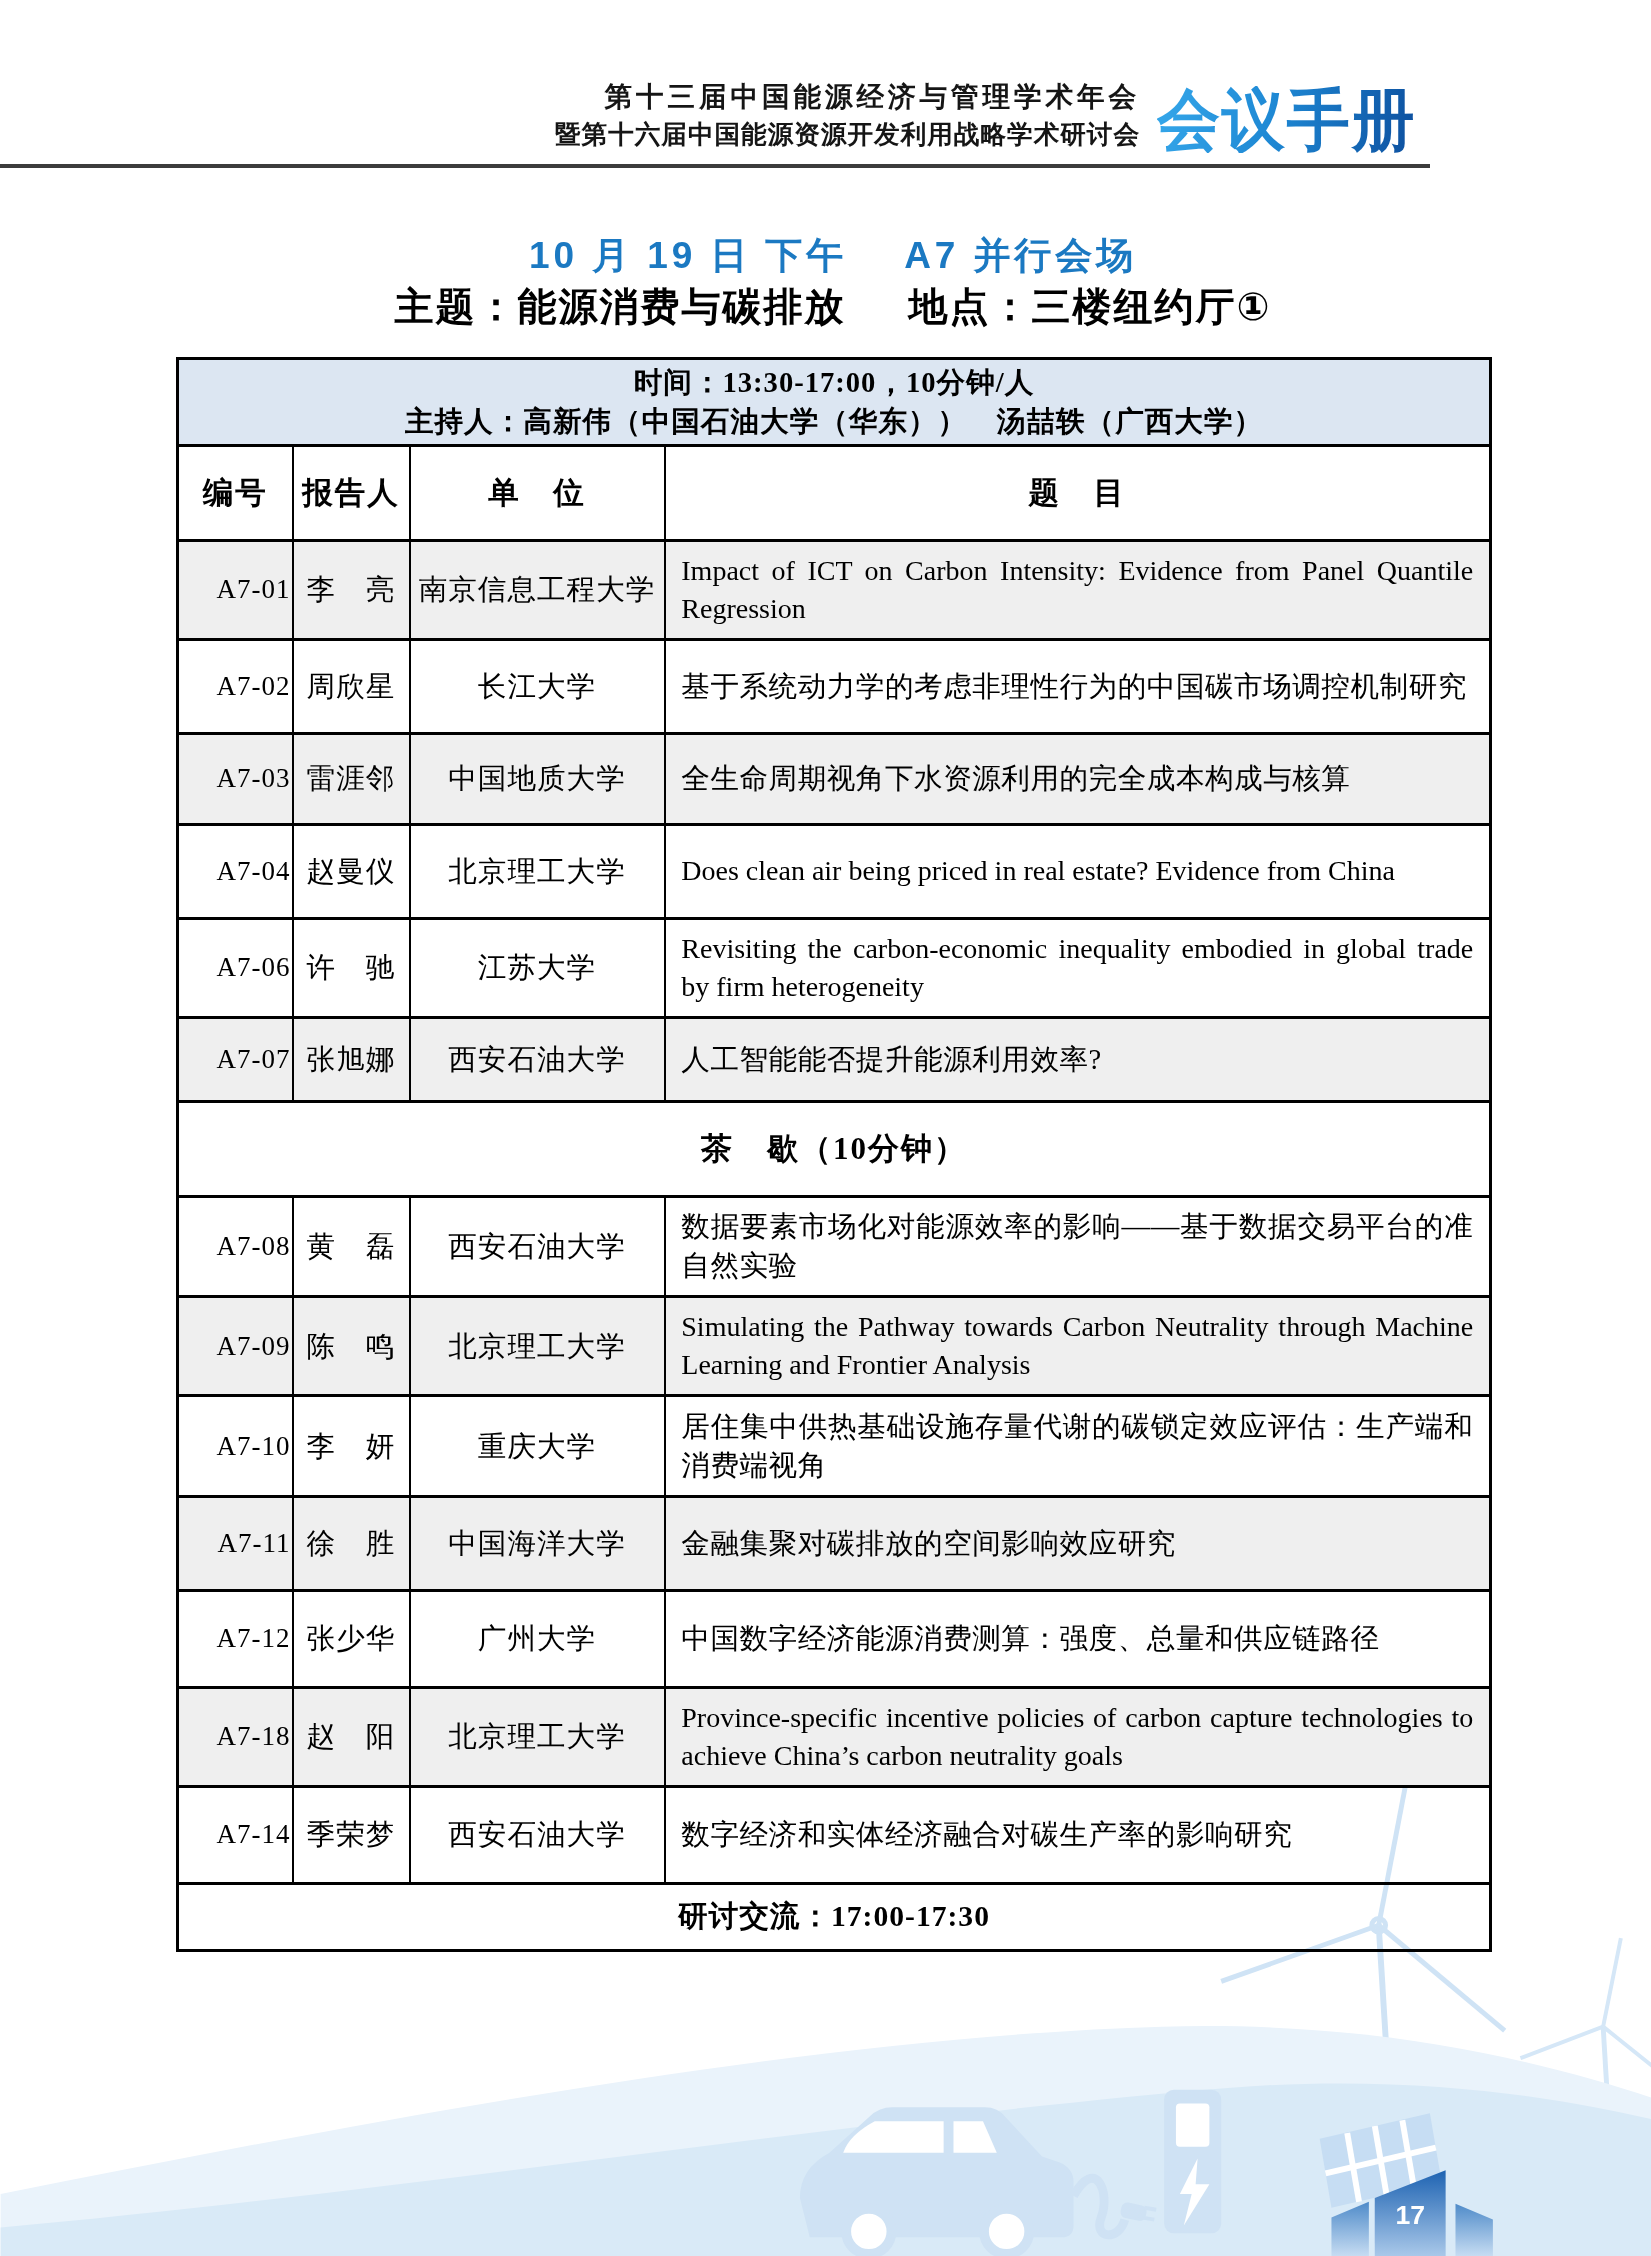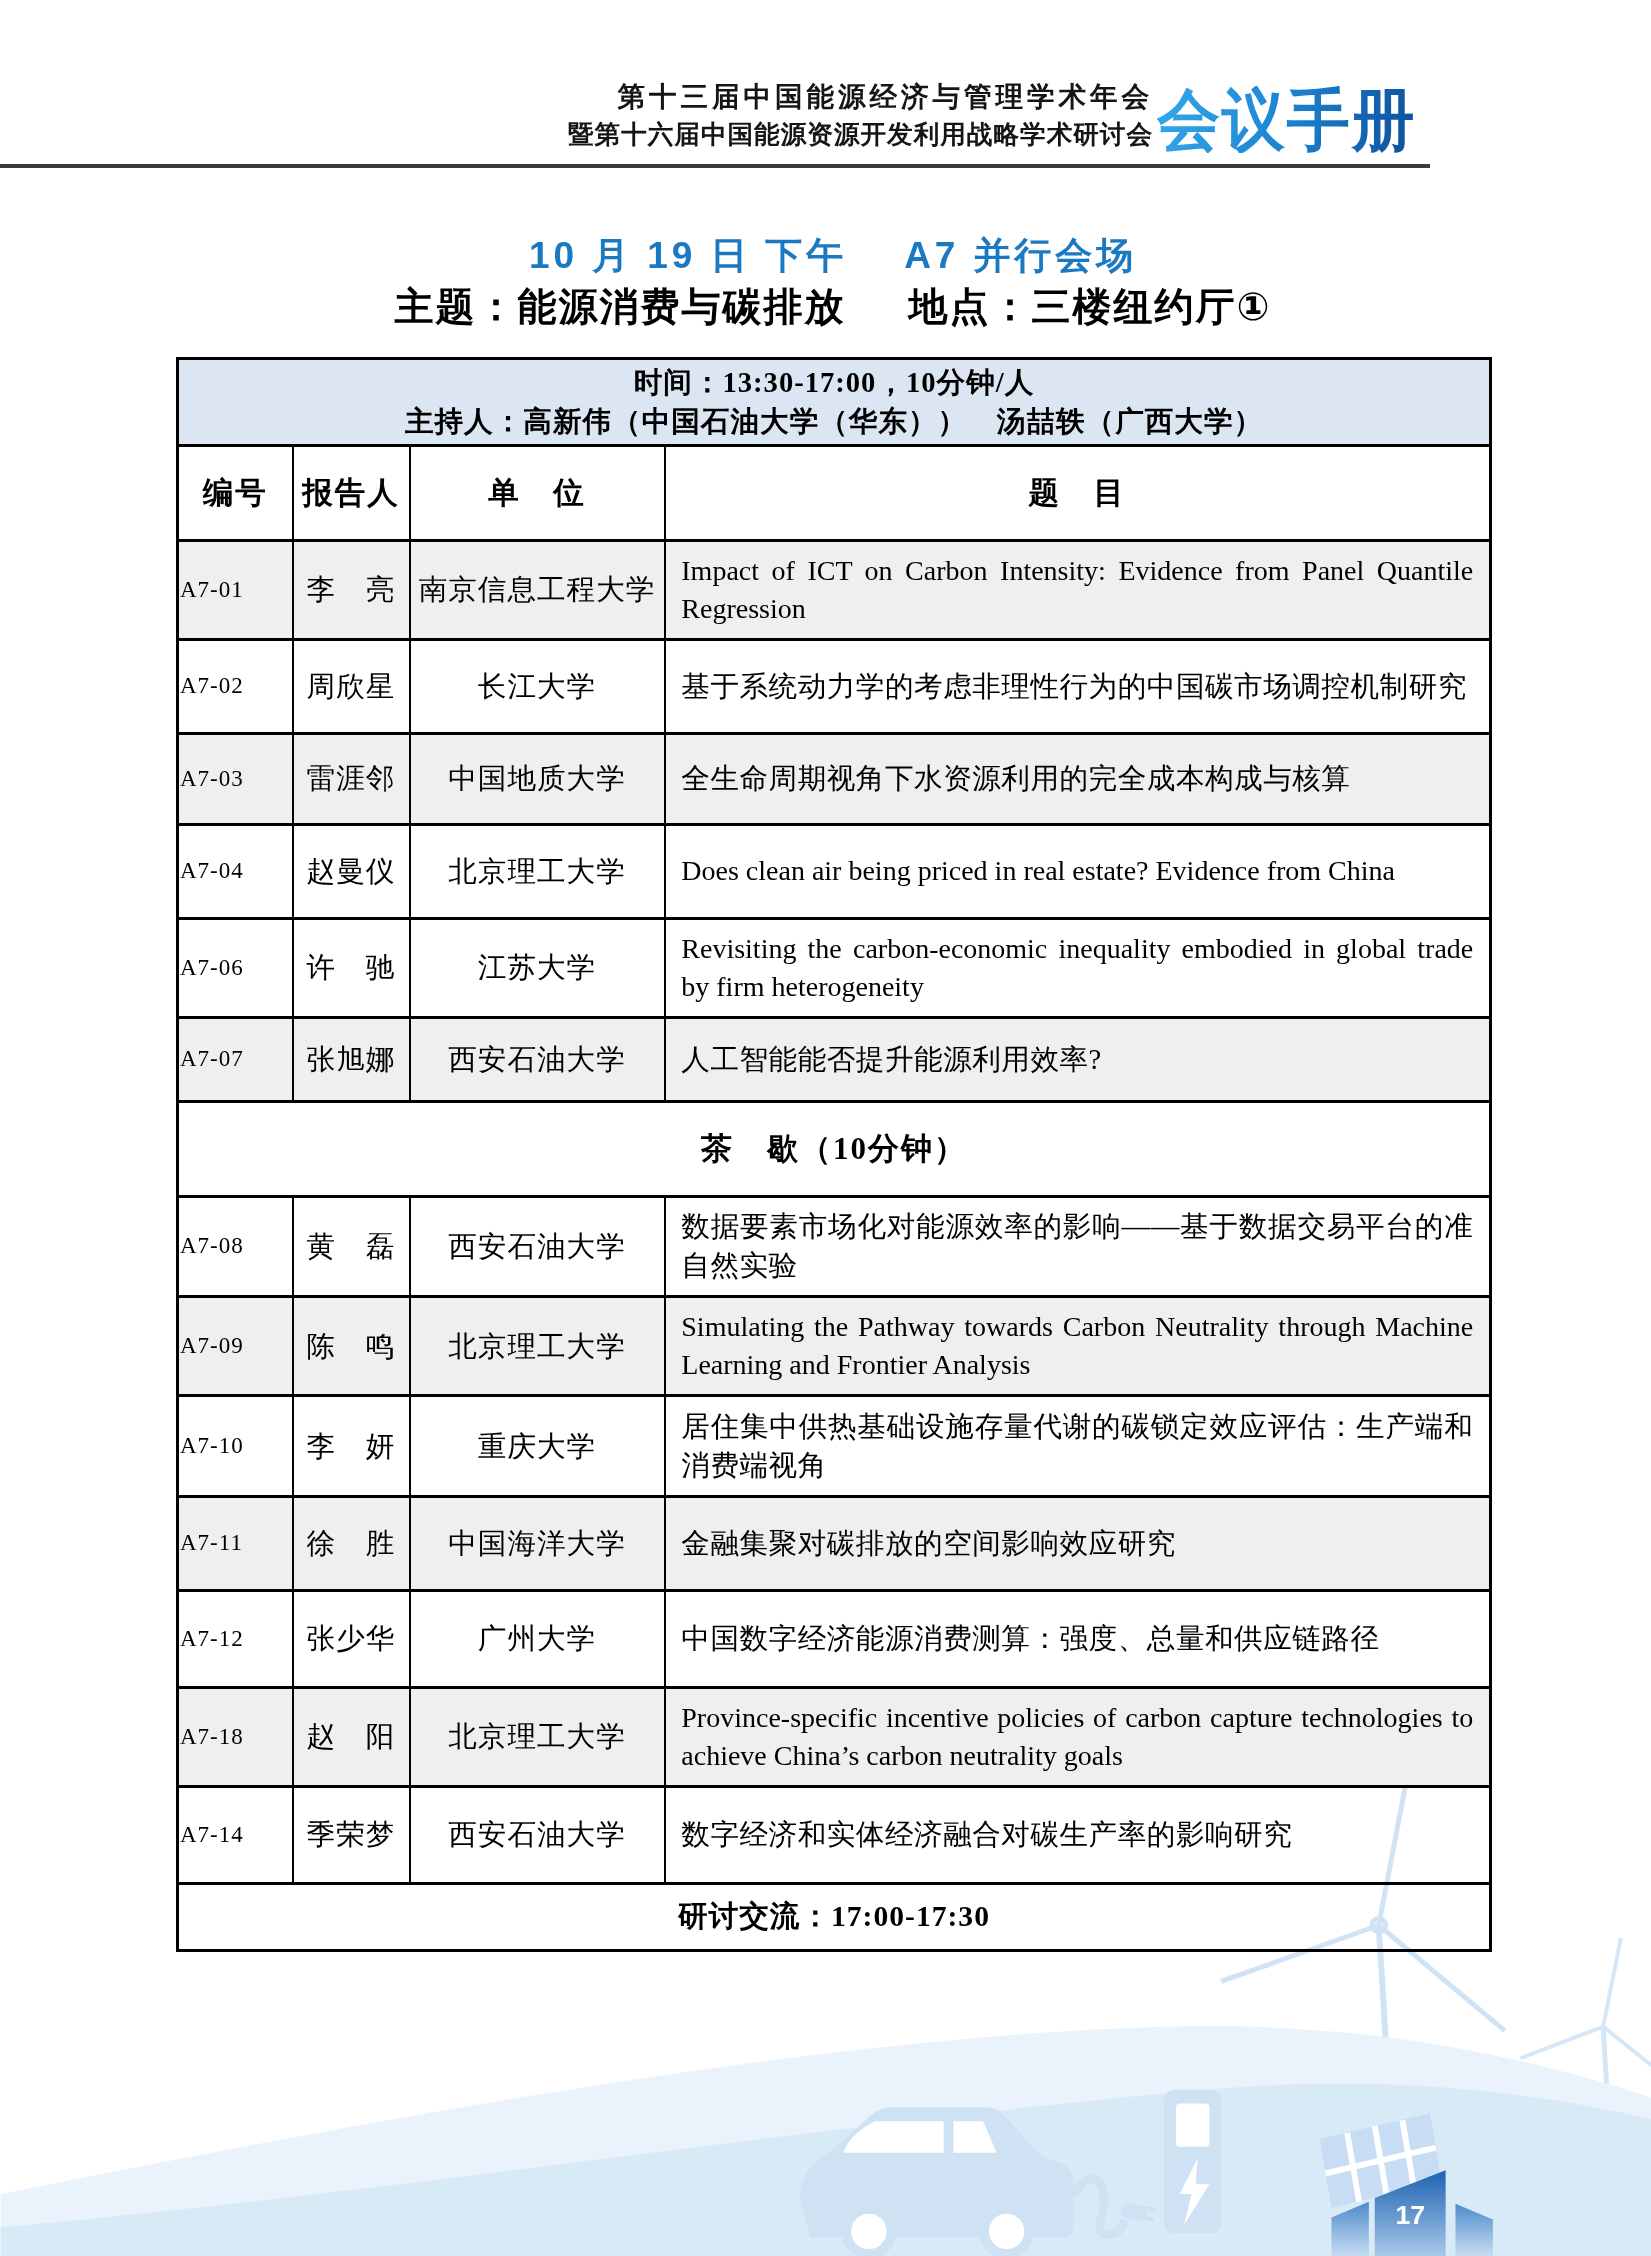--- a/index.html
+++ b/index.html
@@ -5,21 +5,21 @@
   :root{
     --serif:"Liberation Serif","DejaVu Serif",serif;
     --sans:"Liberation Sans","DejaVu Sans",sans-serif;
   }
   html,body{margin:0;padding:0;background:#888;}
   .page{
     position:relative;width:1652px;height:2257px;margin:0 auto;
     background:#ffffff;overflow:hidden;font-family:var(--serif);color:#000;
   }
   
-  .masthead{position:absolute;top:77px;right:219px;display:flex;align-items:flex-end;gap:4px;z-index:2;}
+  .masthead{position:absolute;top:77px;right:219px;display:flex;align-items:flex-end;gap:17px;z-index:2;}
   .masthead-text{text-align:right;font-family:var(--sans);font-weight:bold;color:#151515;}
   .masthead-line1{font-size:27.6px;letter-spacing:3.9px;line-height:39px;}
   .masthead-line2{font-size:25.6px;letter-spacing:1px;line-height:37px;}
   .manual-title{
     font-family:var(--sans);font-weight:900;font-size:67px;letter-spacing:2px;
     line-height:67px;transform:scaleX(.94);transform-origin:left bottom;
     background:linear-gradient(100deg,#35a7ea 0%,#1e88d4 45%,#0d4f9e 100%);
     -webkit-background-clip:text;background-clip:text;color:transparent;
   }
   .header-rule{position:absolute;top:164px;left:0;width:1430px;height:3.9px;background:#3c3c3c;z-index:2;}
@@ -31,21 +31,21 @@
   .table-wrap{position:absolute;top:357px;left:176px;z-index:1;}
   table.program{border-collapse:collapse;table-layout:fixed;width:1314px;border:3.9px solid #000;}
   table.program td,table.program th{
     border:2px solid #000;border-top-width:3px;border-bottom-width:3px;
     vertical-align:middle;background:transparent;
   }
   tr.shaded td{background:#efefef;}
   tr.info-row td{background:#dce6f2;text-align:center;font-weight:bold;font-size:28.6px;padding:0 0;}
   tr.info-row .info-line{line-height:39px;letter-spacing:1px;}
   th.col-h{font-size:30.5px;font-weight:bold;text-align:center;letter-spacing:2px;background:#fff;}
-  td.id-cell{text-align:left;font-size:23px;letter-spacing:1px;}
+  td.id-cell{text-align:right;font-size:27px;letter-spacing:1px;}
   td.name-cell{text-align:center;font-size:28.6px;letter-spacing:1px;}
   td.org-cell{text-align:center;font-size:28.6px;letter-spacing:1px;}
   td.title-cell{text-align:justify;padding:9.9px 15.8px;font-size:28.6px;line-height:39px;letter-spacing:0.5px;}
   td.title-cell.en{font-size:28px;line-height:38px;letter-spacing:0;}
   tr.tea-row td{text-align:center;font-weight:bold;font-size:31px;letter-spacing:2px;background:#fff;}
   tr.closing-row td{text-align:center;font-weight:bold;font-size:29.6px;letter-spacing:1px;}
   
   .footer-art{position:absolute;left:0;top:1753px;width:1652px;height:503px;z-index:0;}
 </style>
 </head>

